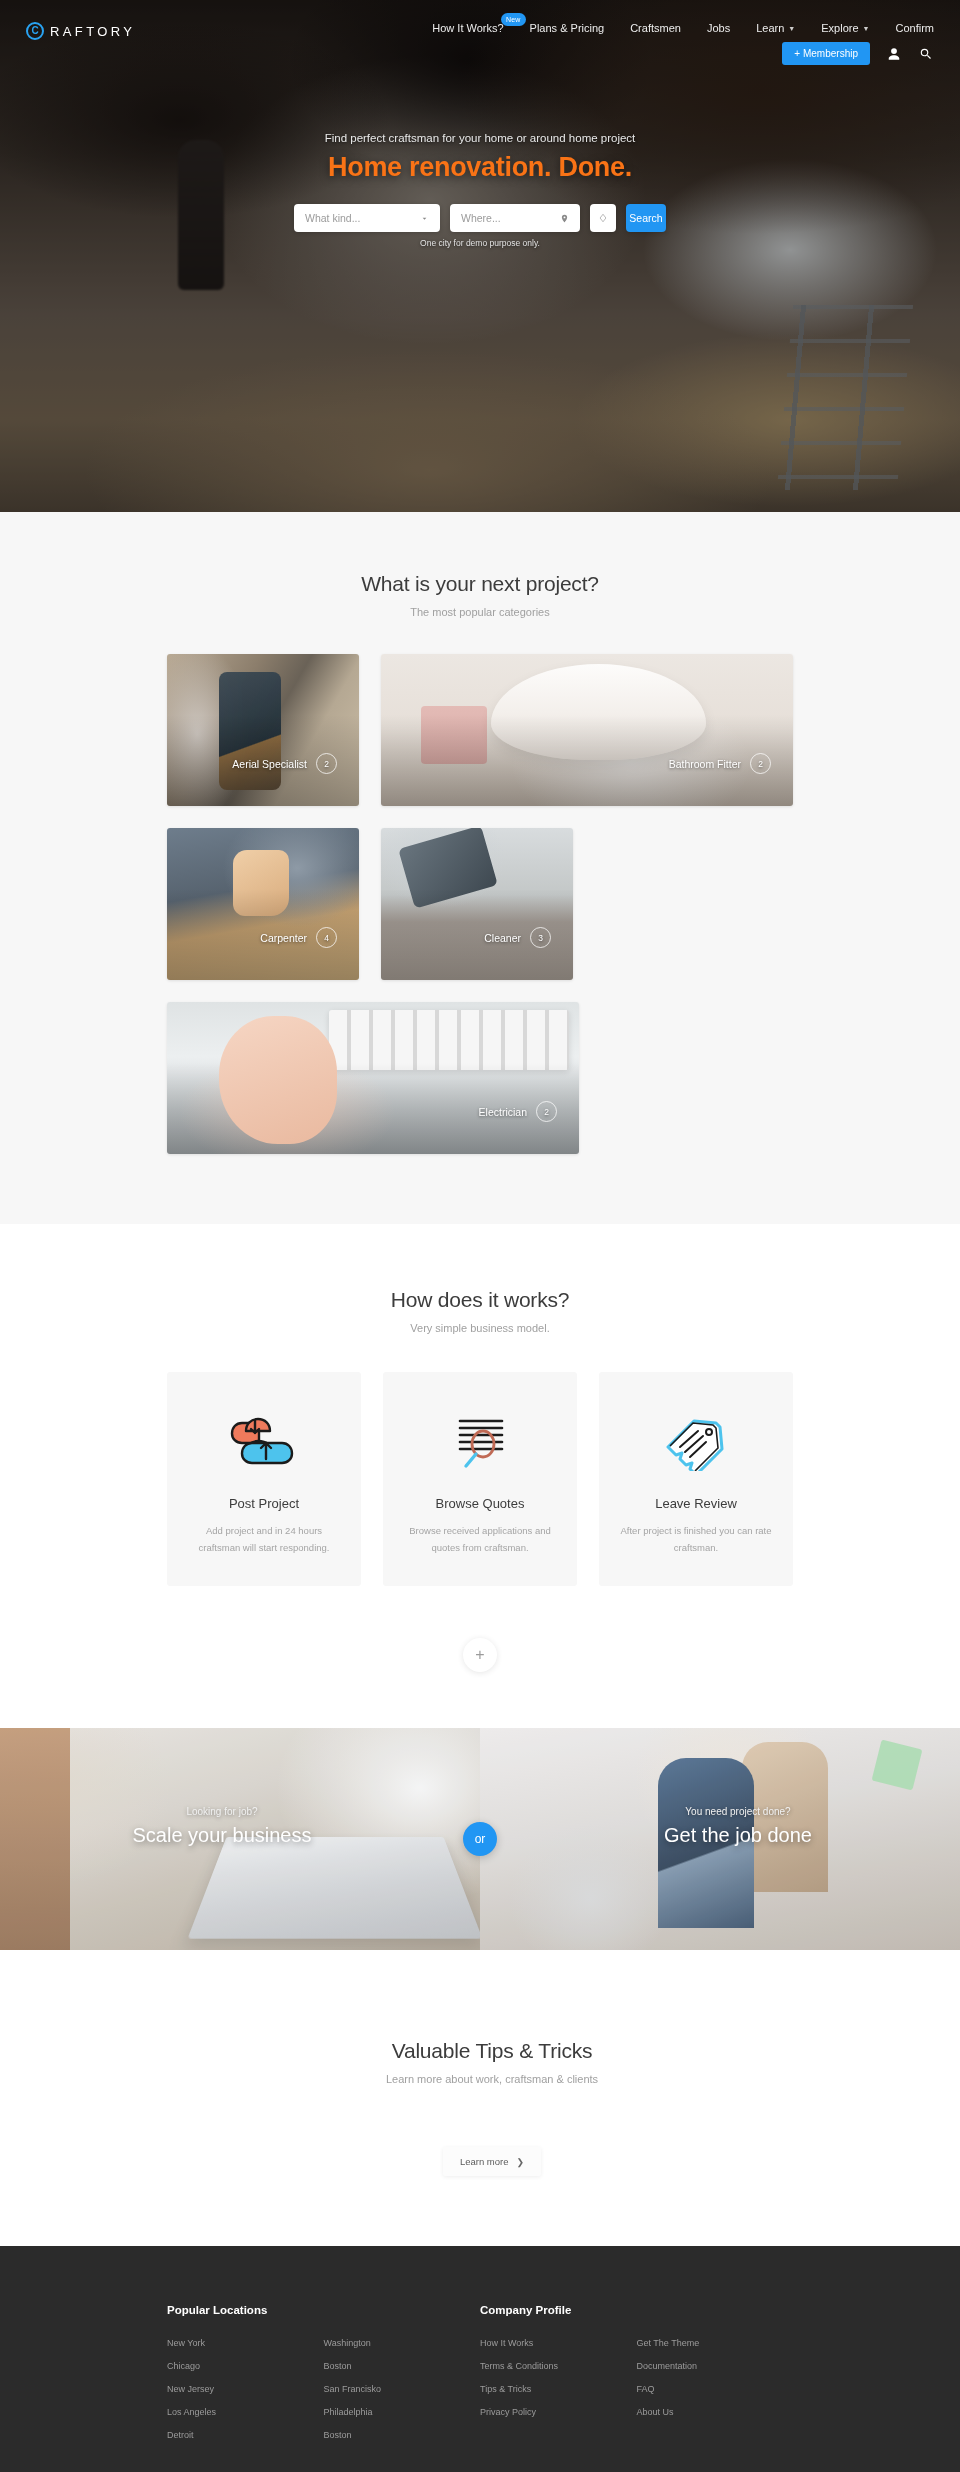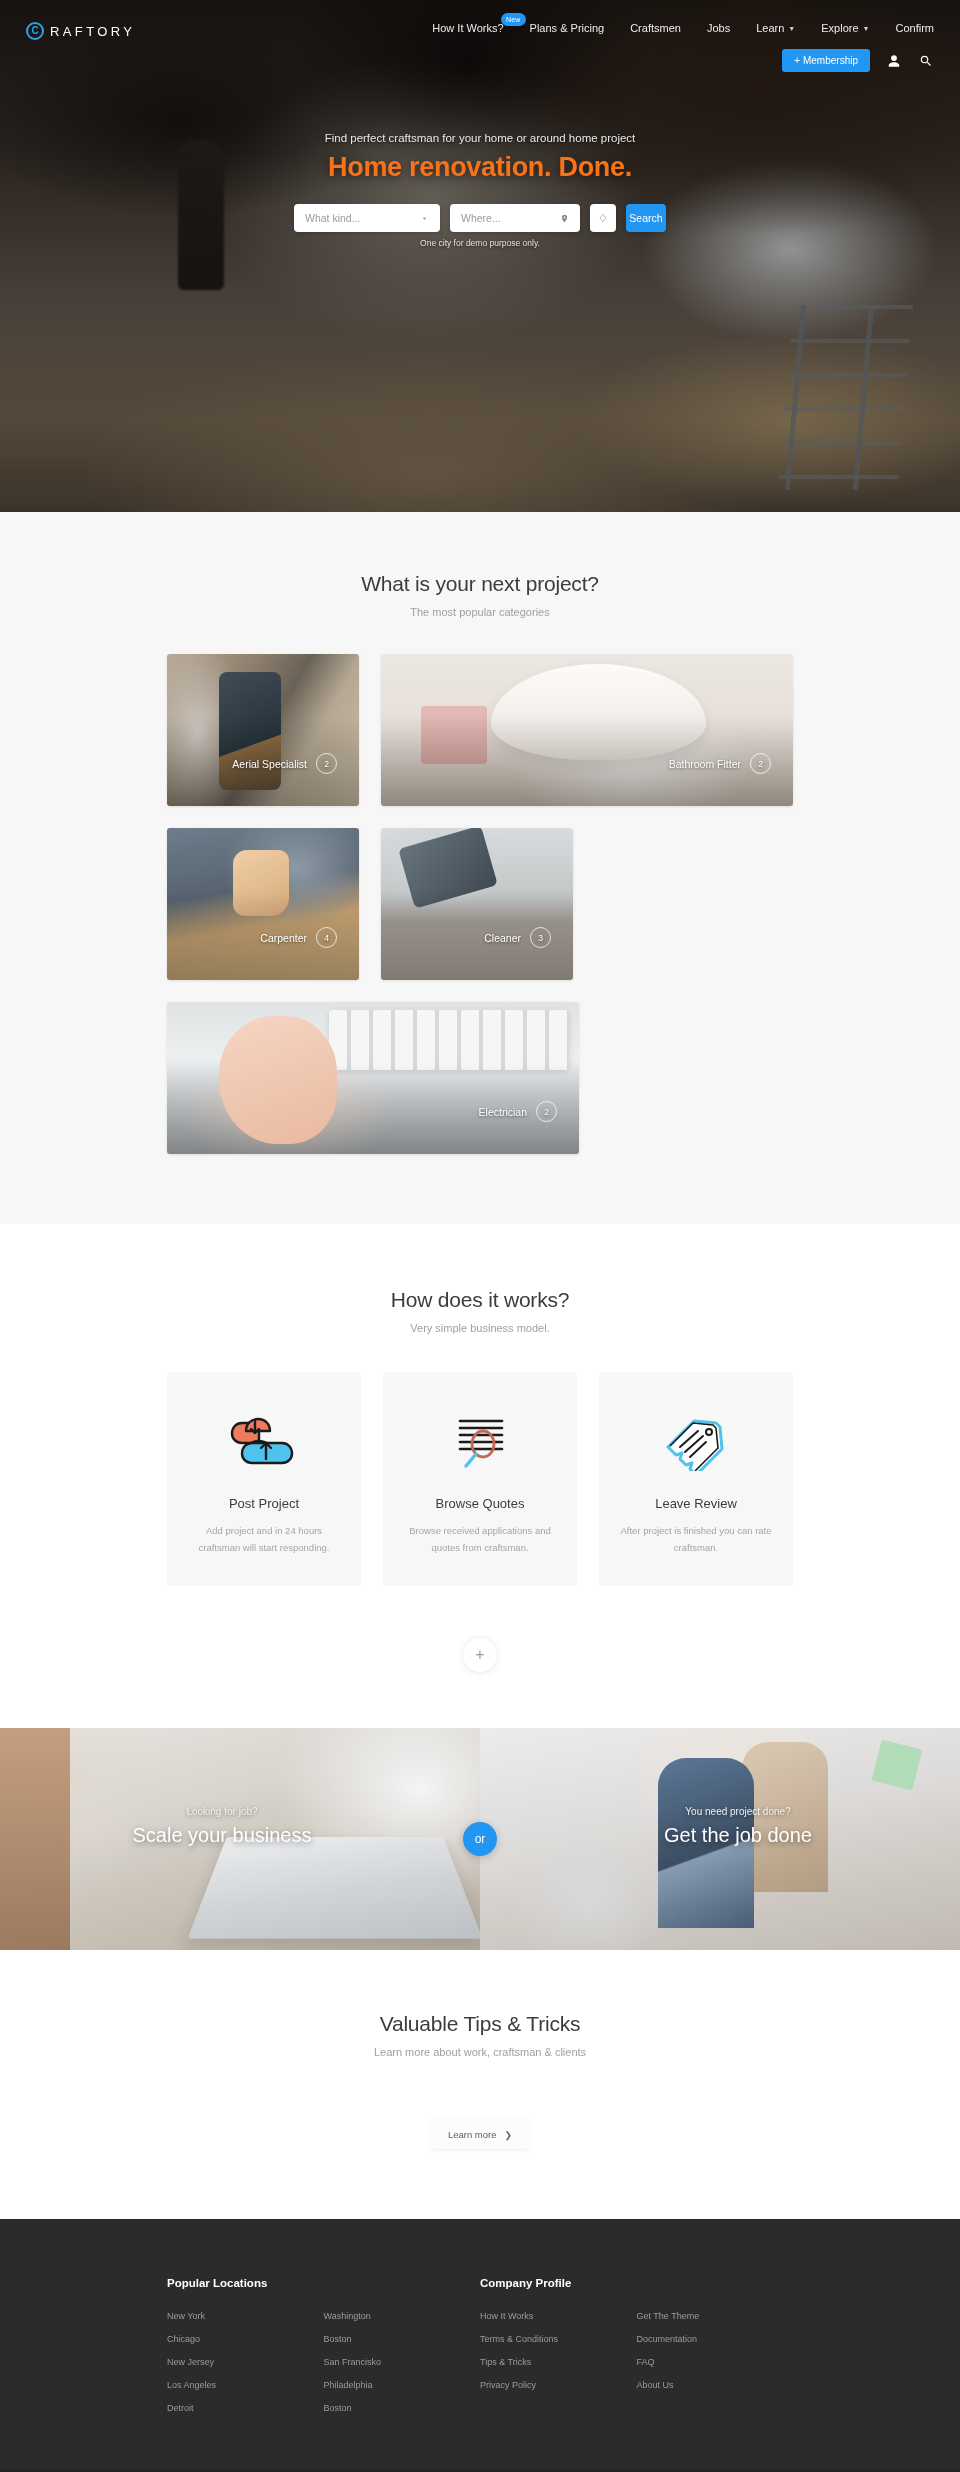--- a/index.html
+++ b/index.html
@@ -72,21 +72,21 @@
   .logo-mark {
     width: 18px; height: 18px; border-radius: 50%;
     border: 2px solid #29a3f2;
     display: flex; align-items: center; justify-content: center;
     font-size: 10px; font-weight: 700; color: #29a3f2; line-height: 1;
   }
   .logo-text {
     color: #fff; font-size: 13px; letter-spacing: 3.4px; font-weight: 400;
   }
   .nav-spacer { flex: 1; }
-  .nav-right { display: flex; flex-direction: column; align-items: flex-end; gap: 15px; }
+  .nav-right { display: flex; flex-direction: column; align-items: flex-end; gap: 8px; }
   .nav-links { display: flex; align-items: center; gap: 26px; }
   .nav-link {
     color: #ededed; font-size: 11px; text-decoration: none;
     position: relative; white-space: nowrap; cursor: pointer;
     display: inline-flex; align-items: center; gap: 4px;
   }
   .caret { font-size: 7px; opacity: .85; }
   .badge-new {
     position: absolute; top: -9px; right: -22px;
     background: #2196f3; color: #fff;
@@ -348,21 +348,21 @@
     position: absolute; left: 50%; top: 50%;
     transform: translate(-50%,-50%);
     width: 34px; height: 34px; border-radius: 50%;
     background: #2196f3; color: #fff;
     display: flex; align-items: center; justify-content: center;
     font-size: 12px; z-index: 9;
     box-shadow: 0 2px 8px rgba(0,0,0,.2);
   }
 
   
-  .tips-wrap { background: #fff; padding: 62px 0 70px; }
+  .tips-wrap { background: #fff; padding: 62px 12px 70px; margin-top: 27px; }
   .learn-wrap { display: flex; justify-content: center; margin-top: 62px; }
   .btn-learn {
     background: #fcfcfc; border: none; border-radius: 2px;
     padding: 9px 17px; font-size: 9.5px; color: #5c5c5c;
     cursor: pointer; font-family: inherit;
     display: inline-flex; align-items: center; gap: 8px;
     box-shadow: 0 1px 4px rgba(0,0,0,.07);
   }
   .btn-learn .arr { font-size: 9px; color: #666; }
 

